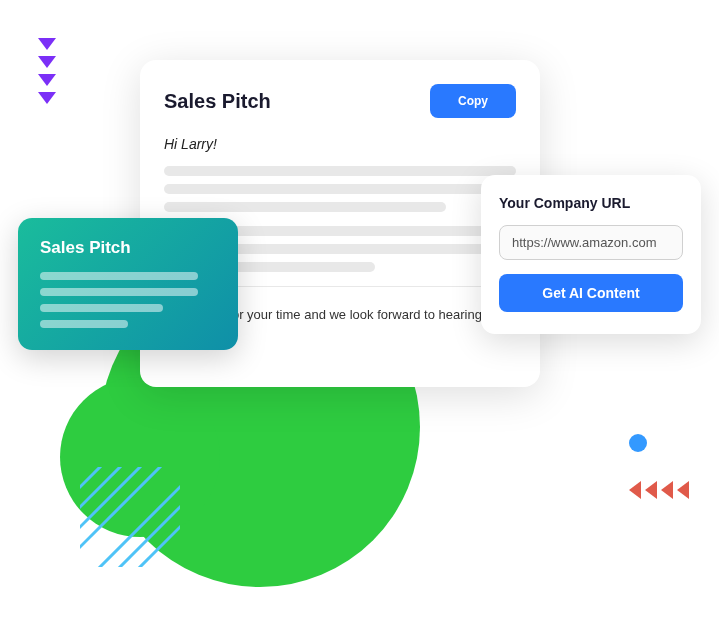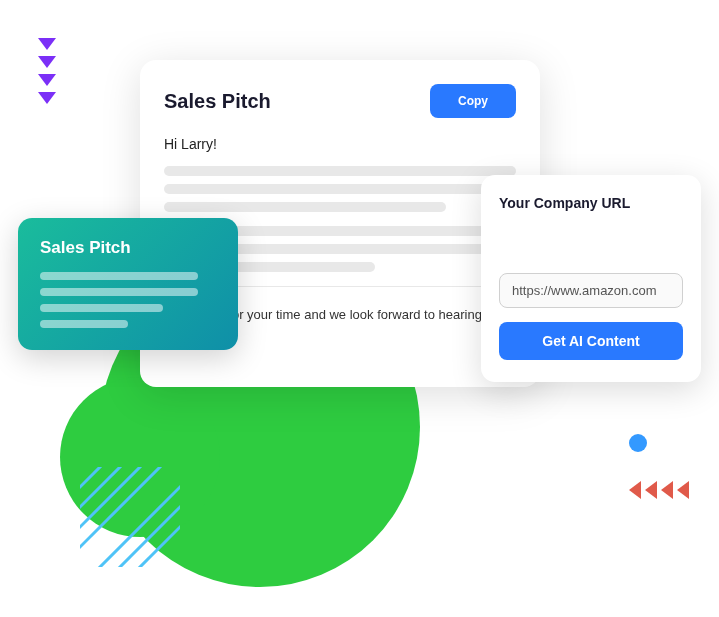--- a/index.html
+++ b/index.html
@@ -135,20 +135,21 @@
     }
 
     .card-body {
       padding: 0;
     }
 
     .greeting-line {
       font-size: 14px;
       color: #222;
       margin-bottom: 14px;
+      font-style: italic;
     }
 
     
     .placeholder-lines {
       display: flex;
       flex-direction: column;
       gap: 8px;
       margin-bottom: 14px;
     }
     .placeholder-line {
@@ -234,21 +235,20 @@
     .url-input {
       width: 100%;
       border: 1.5px solid #d0d0d0;
       border-radius: 8px;
       padding: 9px 12px;
       font-size: 13px;
       color: #555;
       background: #fafafa;
       margin-bottom: 14px;
       outline: none;
-      margin-top: 48px;
     }
 
     .get-ai-btn {
       width: 100%;
       background: #2979ff;
       color: #fff;
       border: none;
       border-radius: 8px;
       padding: 11px 10px;
       font-size: 14px;

